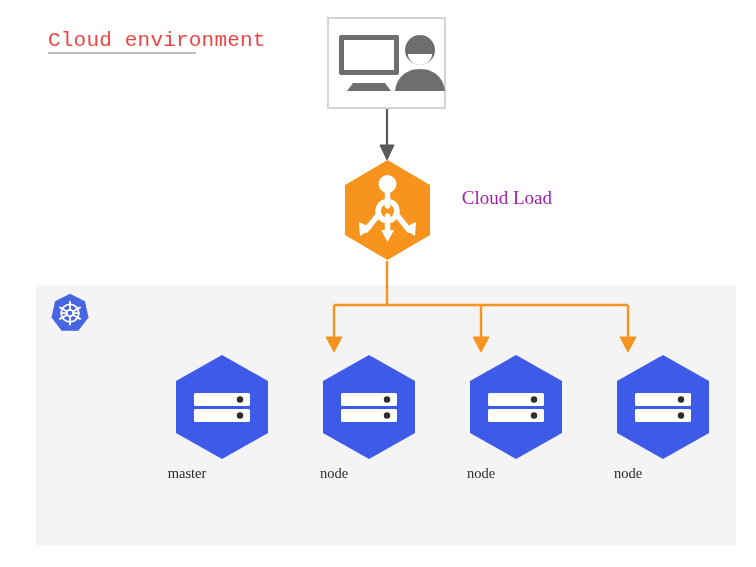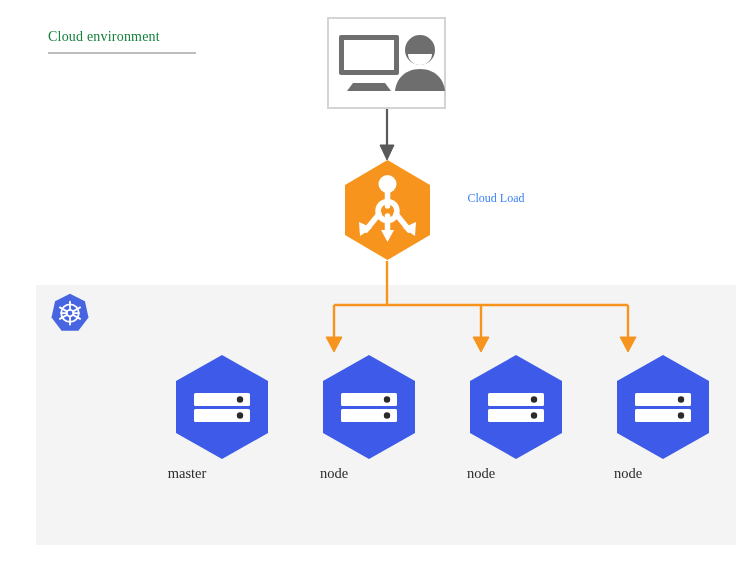--- a/index.html
+++ b/index.html
@@ -17,23 +17,23 @@
     height: 567px;
     background: #ffffff;
     overflow: hidden;
   }
 
   
   #diagram-title {
     position: absolute;
     left: 48px;
     top: 29px;
-    font-family: Liberation Serif, serif;
-    font-size: 14px;
-    color: #15803d;
+    font-family: Liberation Mono, monospace;
+    font-size: 21px;
+    color: #ef4444;
     letter-spacing: 0.2px;
     white-space: nowrap;
   }
   #diagram-title-underline {
     position: absolute;
     left: 48px;
     top: 52px;
     width: 148px;
     height: 2px;
     background: #bdbdbd;
@@ -94,24 +94,24 @@
     top: 160px;
     width: 85px;
     height: 100px;
   }
   #lb-label {
     position: absolute;
     left: 440px;
     top: 188px;
     width: 112px;
     font-family: "Liberation Serif", serif;
-    font-size: 12px;
+    font-size: 19px;
     line-height: 20px;
-    color: #3b82f6;
-    text-align: center;
+    color: #a21caf;
+    text-align: right;
   }
 
   
   .cluster-node {
     position: absolute;
     width: 104px;
     height: 104px;
     padding-left: 35px;
   }
   .node-label {

